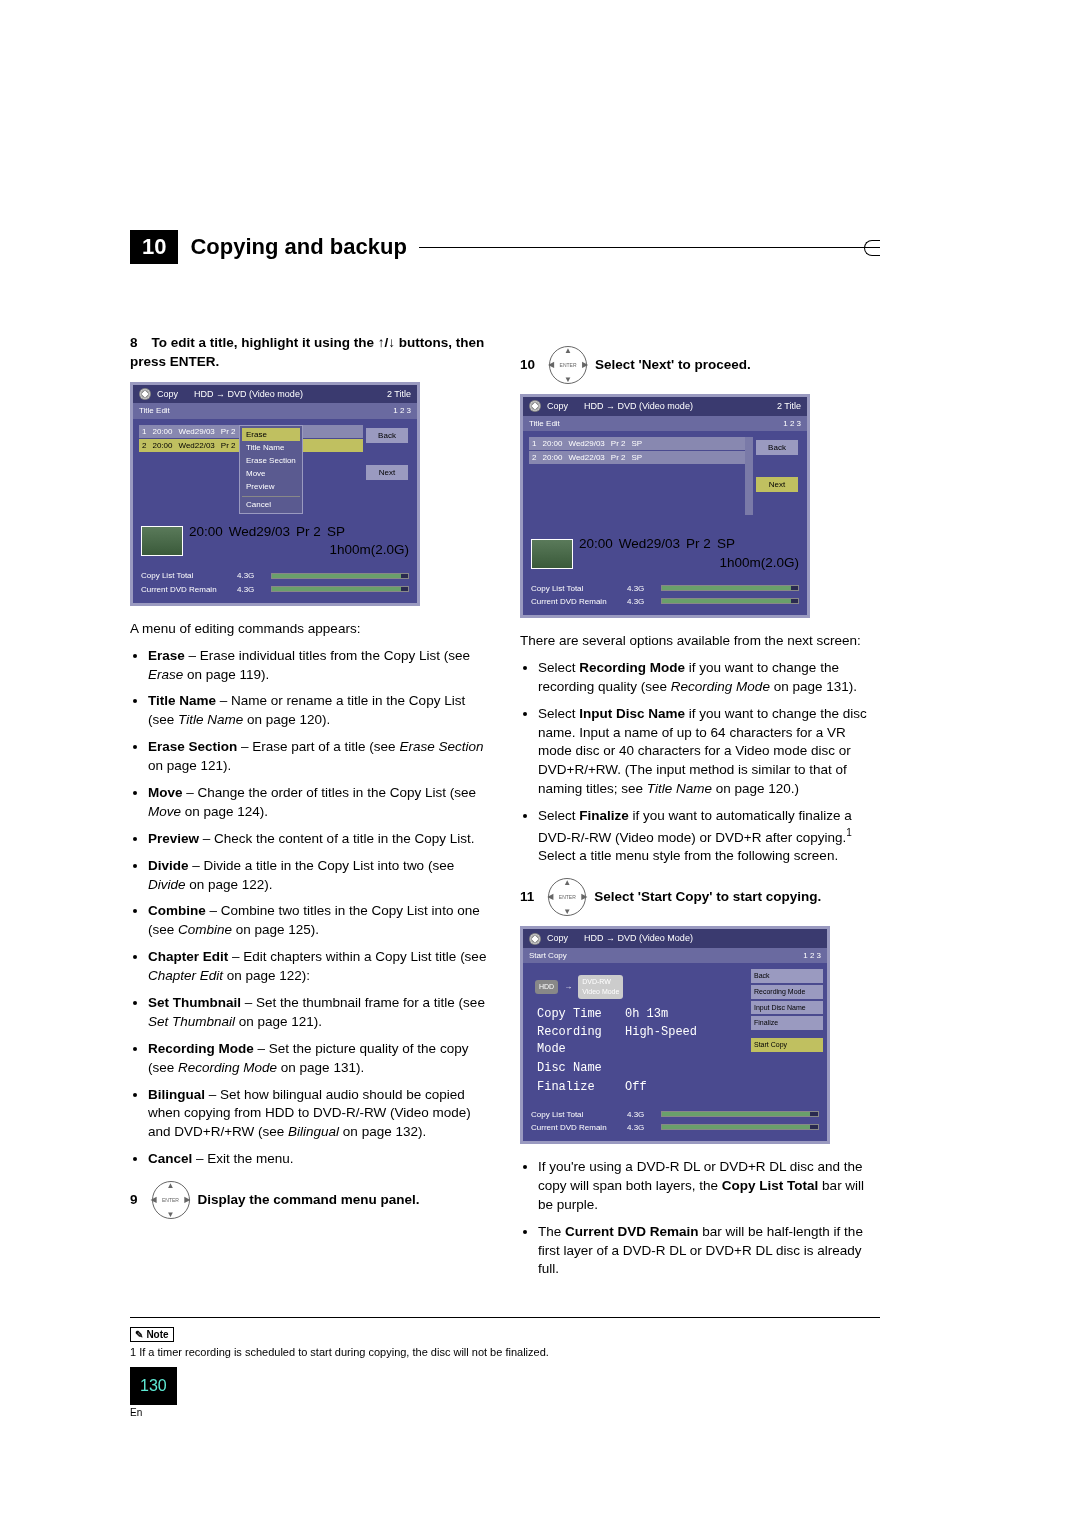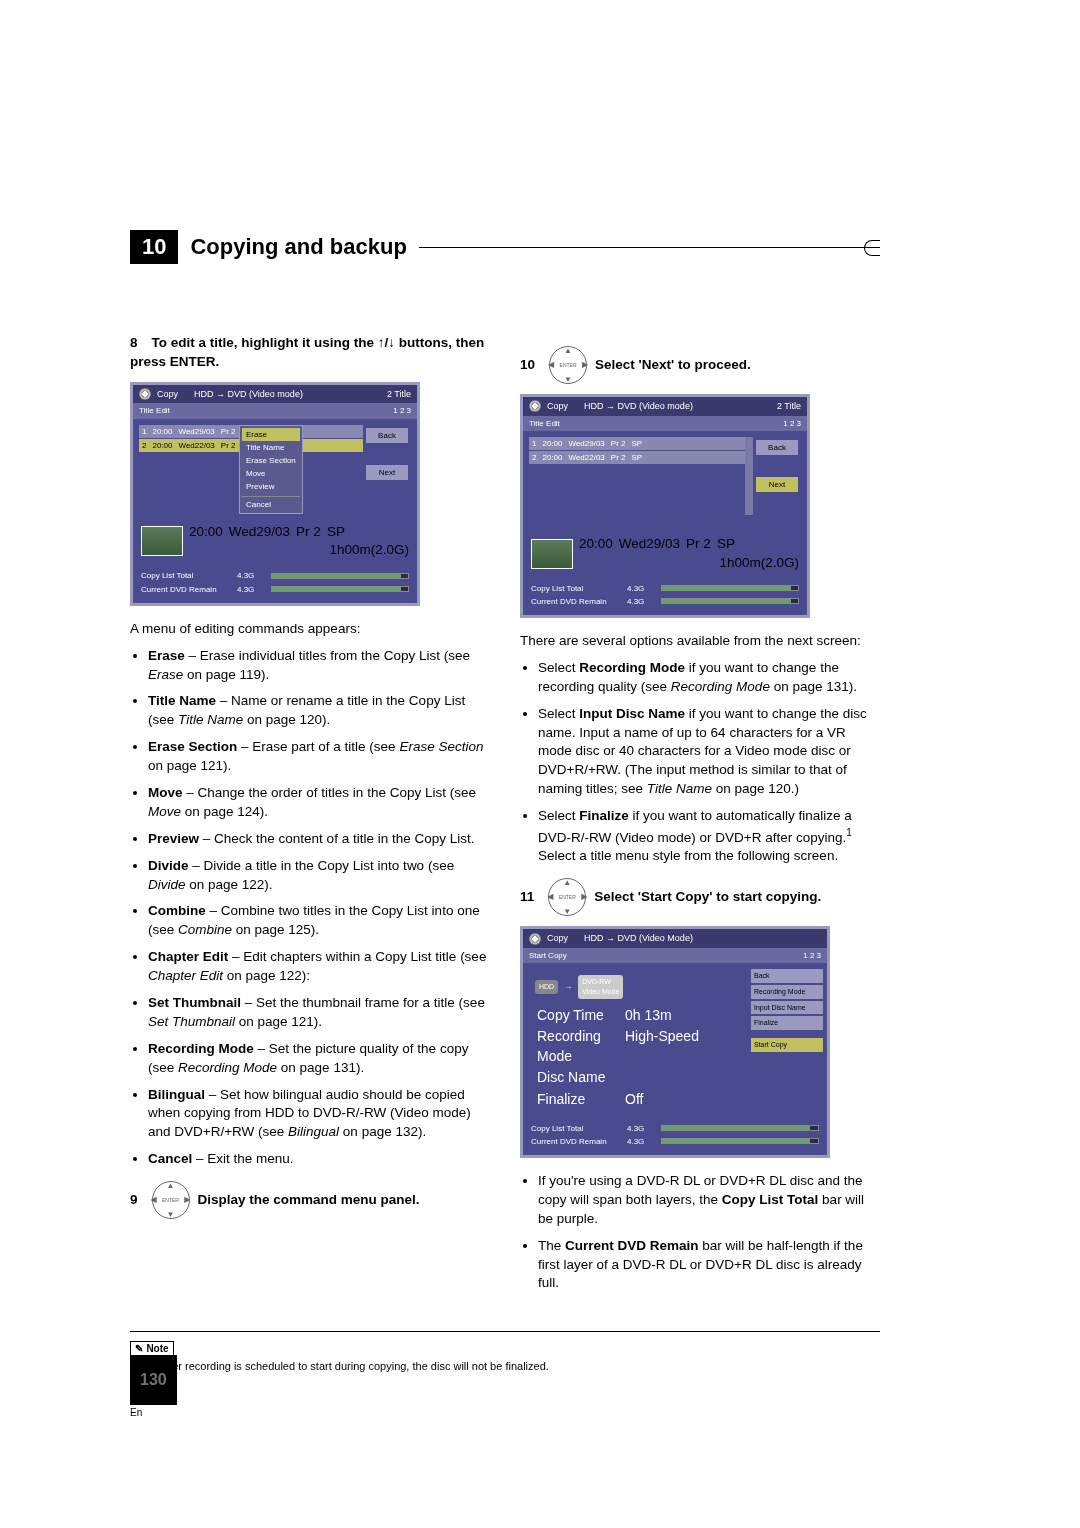--- a/index.html
+++ b/index.html
@@ -47,33 +47,33 @@
   .circle-btn .al { left: -2px; top: 50%; transform: translateY(-50%); }
   .circle-btn .ar { right: -2px; top: 50%; transform: translateY(-50%); }
   .step-inline { display: flex; align-items: center; margin: 12px 0 8px; }
   .step-inline .step-num { flex-shrink: 0; }
   .step-inline .step-text { font-weight: bold; }
   .footnote-sep { border-top: 1px solid #000; margin: 30px 0 6px; }
   .note-tag { display: inline-flex; align-items: center; border: 1px solid #000; font-size: 10px; padding: 1px 4px; font-weight: bold; }
   .note-tag::before { content: "✎"; margin-right: 3px; font-size: 10px; }
   .footnote { font-size: 11px; margin-top: 4px; }
   .page-num-box { position: absolute; left: 130px; bottom: 110px; }
-  .page-num { background: #000; color: #737373; font-weight: bold; font-size: 16px; padding: 16px 10px; }
+  .page-num { background: #000; color: #5eead4; font-weight: normal; font-size: 16px; padding: 10px 10px; }
   .page-lang { font-size: 10px; margin-top: 2px; }
   .italic { font-style: italic; }
   .sup { font-size: 10px; vertical-align: super; }
   .right-menu { position: absolute; right: 4px; top: 4px; width: 72px; }
   .right-menu .mi { background: #9a9ac0; font-size: 7px; padding: 2px 3px; margin: 2px 0; color: #000; }
   .right-menu .mi.hl { background: #c0c060; }
   .scroll-col { background: #7a7aa8; width: 8px; }
   .flex-body { display: flex; }
   .list-area { flex: 1; position: relative; }
   .hdd-arrow { display: flex; align-items: center; gap: 6px; padding: 6px; }
   .hdd-box { background: #888; border-radius: 3px; padding: 2px 4px; font-size: 7px; }
-  .kv-row { display: flex; gap: 8px; padding: 1px 8px; font-size: 14px; }
+  .kv-row { display: flex; gap: 8px; padding: 1px 8px; font-size: 12px; font-family: Liberation Mono, monospace; }
   .kv-key { width: 80px; }
   .rel { position: relative; }
 </style>
 </head>
 <body>
 
 <div class="page">
   <div class="header">
     <div class="chapter-num">10</div>
     <div class="chapter-title">Copying and backup</div>

